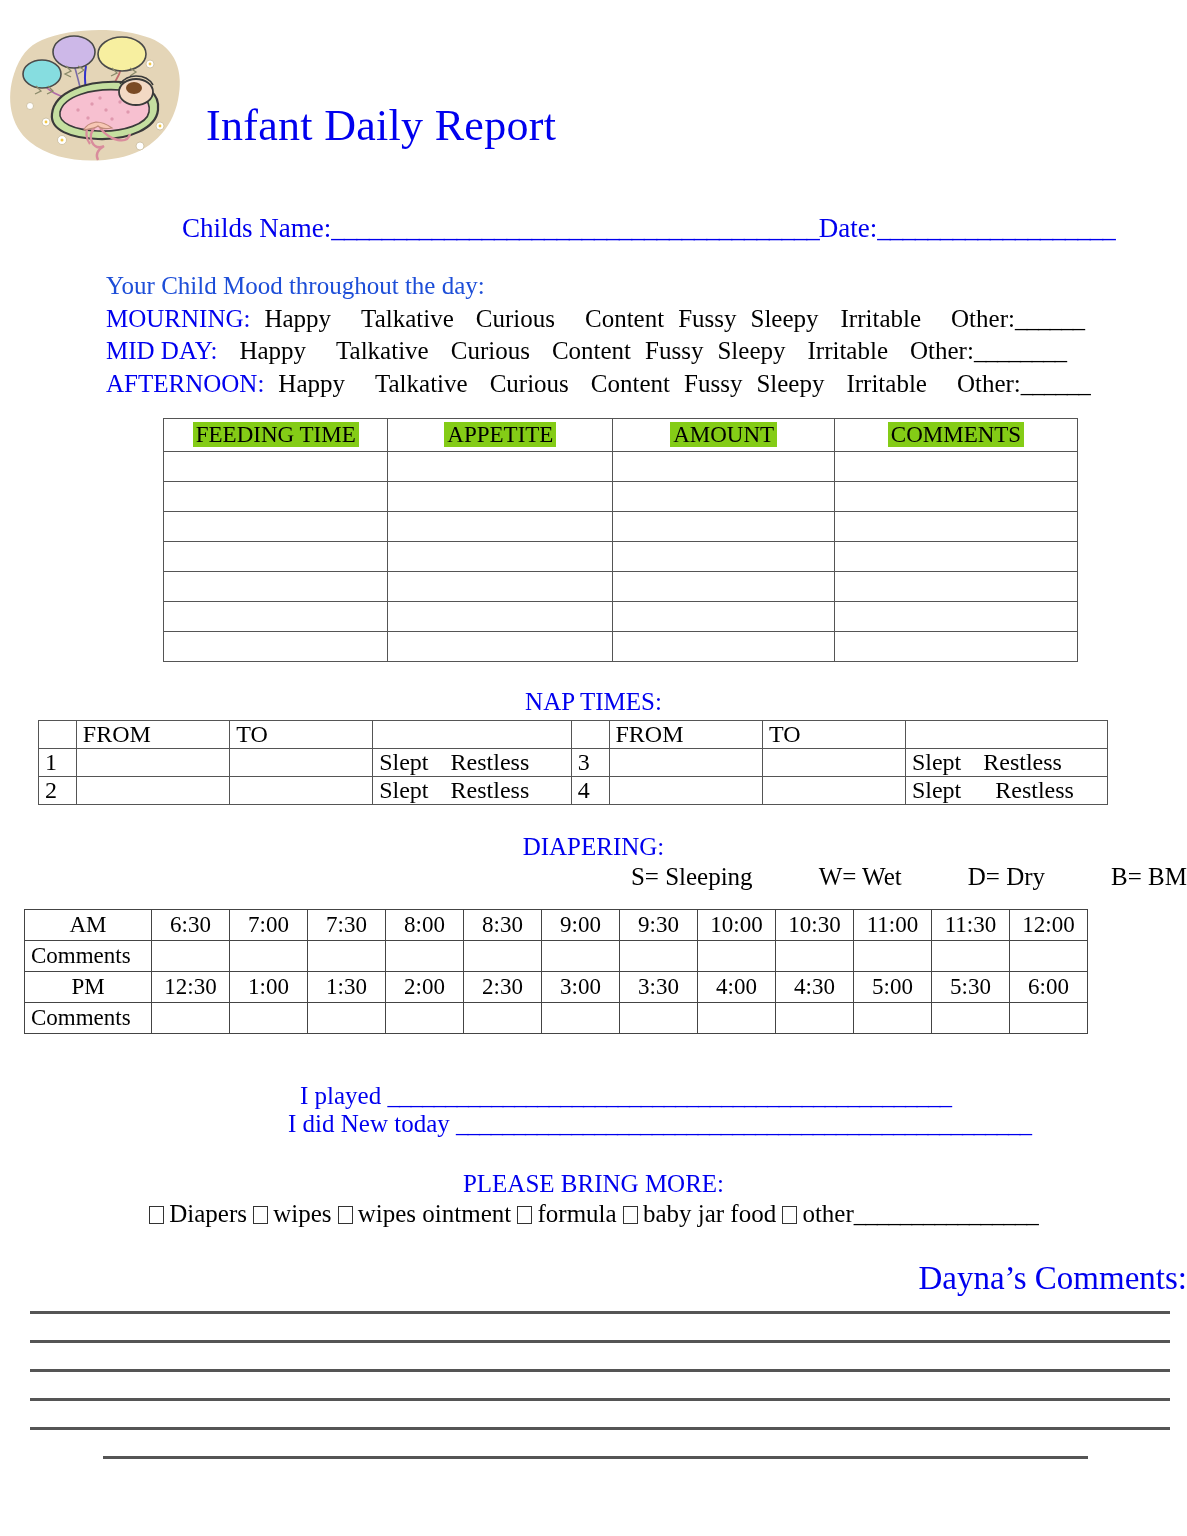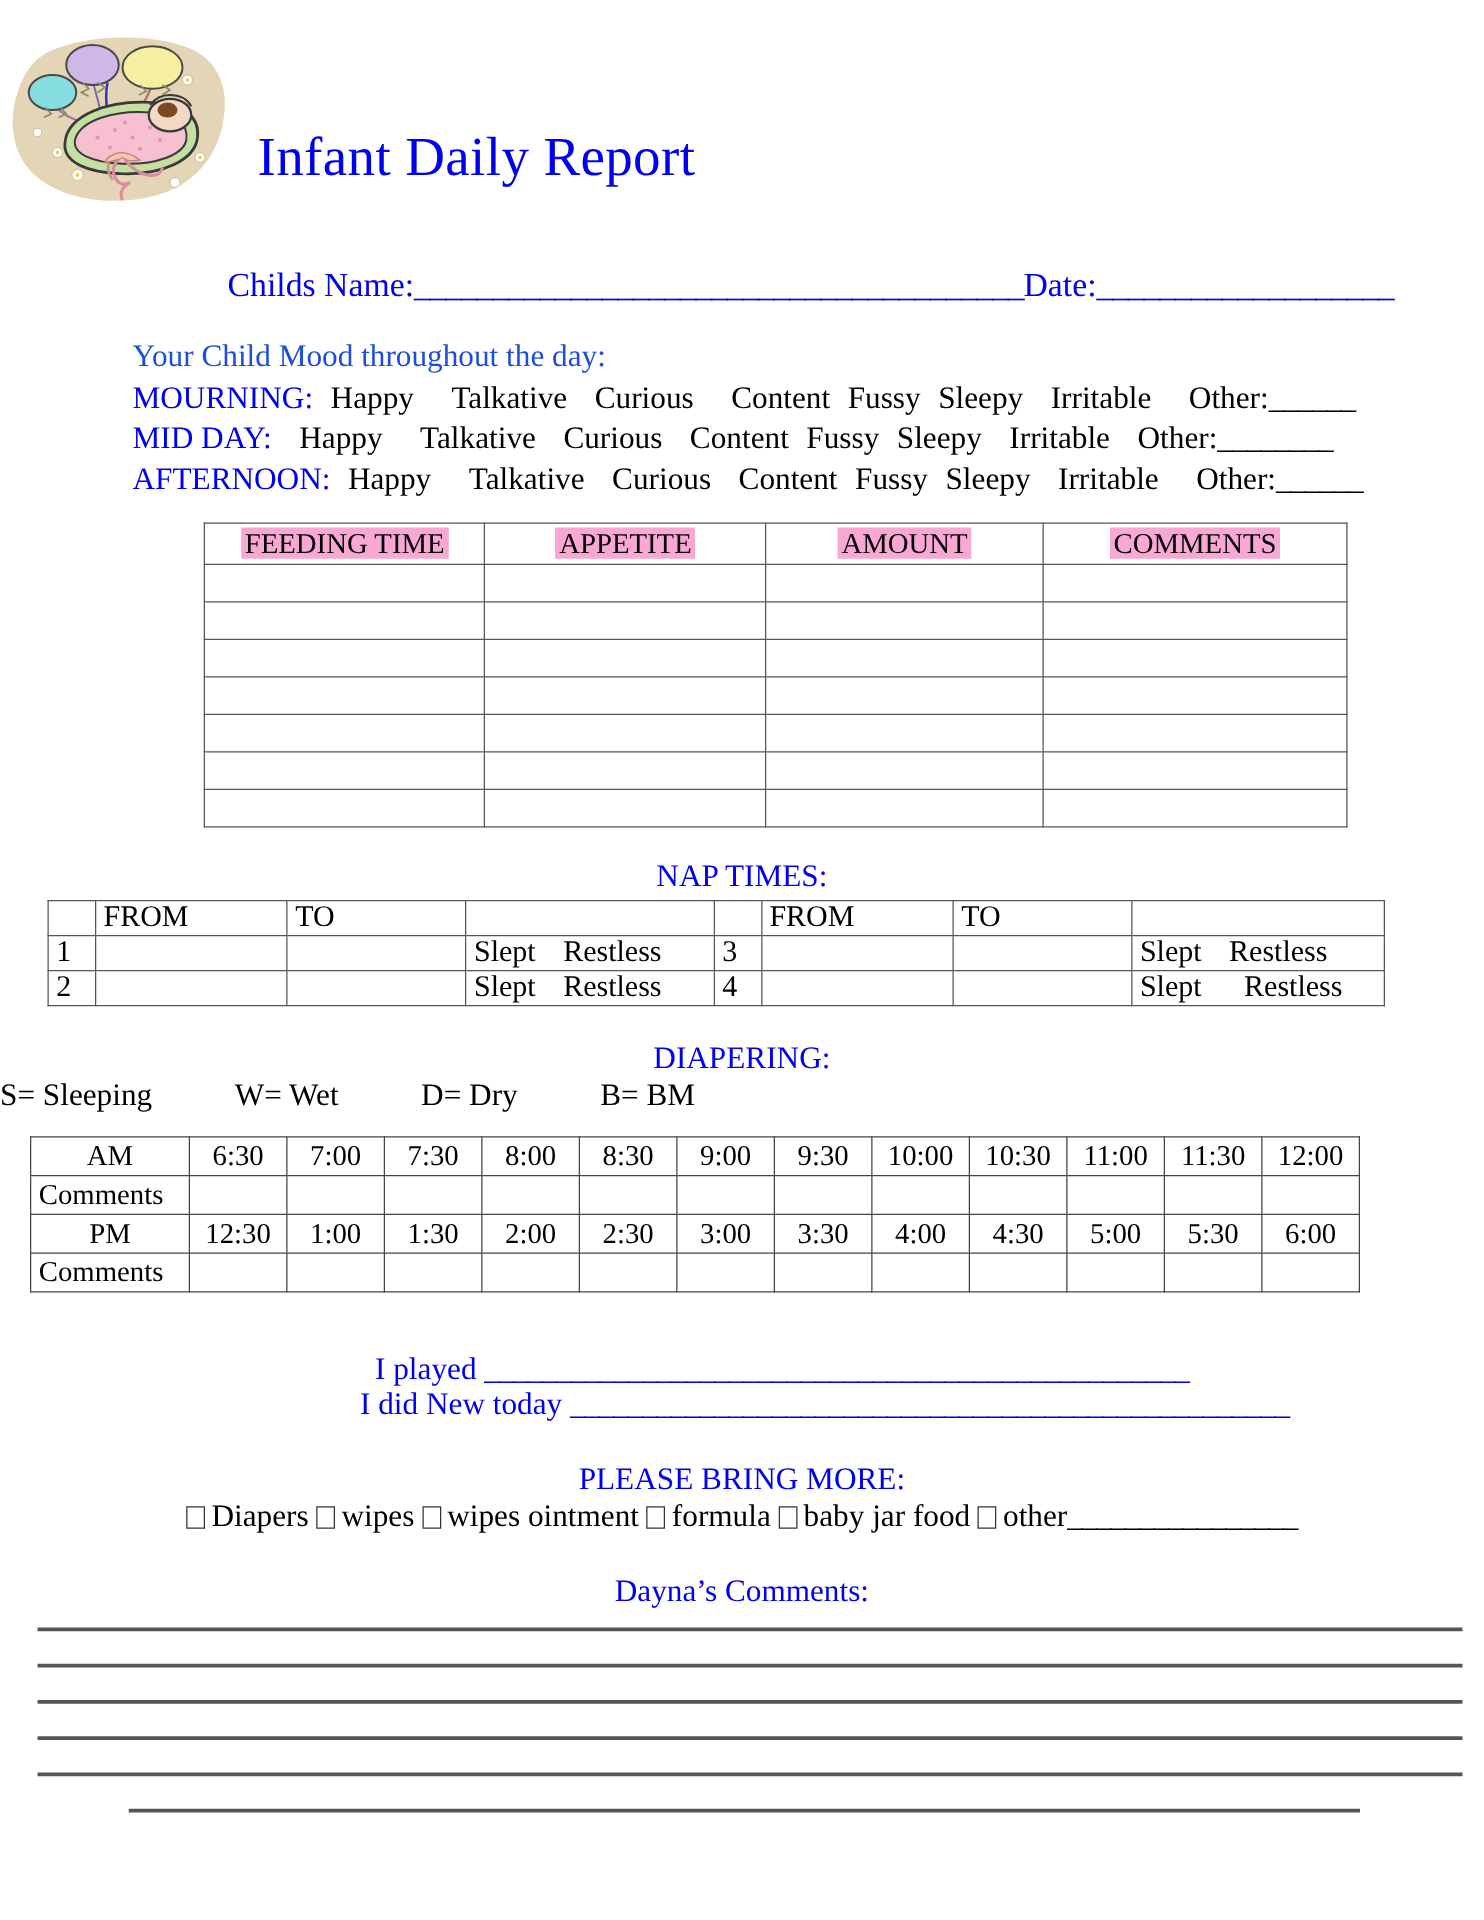--- a/index.html
+++ b/index.html
@@ -73,21 +73,21 @@
   .feeding td {
     border: 1px solid #555;
     height: 27px;
   }
   .feeding .hdr {
     text-align: center;
     font-size: 23px;
     font-weight: normal;
     height: 30px;
   }
-  .hl { background: #f9a8d4; padding: 0 3px; }
+  .hl { background: #84cc16; padding: 0 3px; }
   .fc1 { width: 225px; }
   .fc2 { width: 225px; }
   .fc3 { width: 222px; }
   .fc4 { width: 243px; }
 
   .section-title {
     text-align: center;
     color: #0000EE;
     font-size: 25px;
     margin-top: 26px;
@@ -109,21 +109,21 @@
   .nc-to   { width: 170px; }
   .nc-sr   { width: 200px; }
   .sr-cell { white-space: nowrap; }
   .sr-gap { display:inline-block; width: 22px; }
   .sr-gap-wide { display:inline-block; width: 34px; }
 
   .diaper-title { margin-top: 28px; }
   .legend {
     margin-top: 2px;
     font-size: 25px;
-    text-align: left;
+    text-align: right;
     white-space: nowrap;
   }
   .legend .lgap { display:inline-block; width: 66px; }
 
   .dgrid {
     margin: 18px 0 0 24px;
     width: 1064px;
     border: 1px solid #444;
     font-size: 23px;
     table-layout: fixed;
@@ -167,23 +167,23 @@
   .cb {
     display: inline-block;
     width: 13px;
     height: 16px;
     border: 1px solid #333;
     vertical-align: -2px;
     margin-right: 5px;
     background: #fff;
   }
   .daynatitle {
-    text-align: center;
-    color: #0000EE;
-    font-size: 25px;
+    text-align: right;
+    color: #0000EE;
+    font-size: 33px;
     margin-top: 32px;
   }
   .clines { margin-top: 14px; }
   .cline {
     height: 3px;
     background: #555;
     margin: 0 auto 26px auto;
   }
   .cline.full  { width: 1140px; margin-left: 30px; }
   .cline.short { width: 985px;  margin-left: 103px; }

